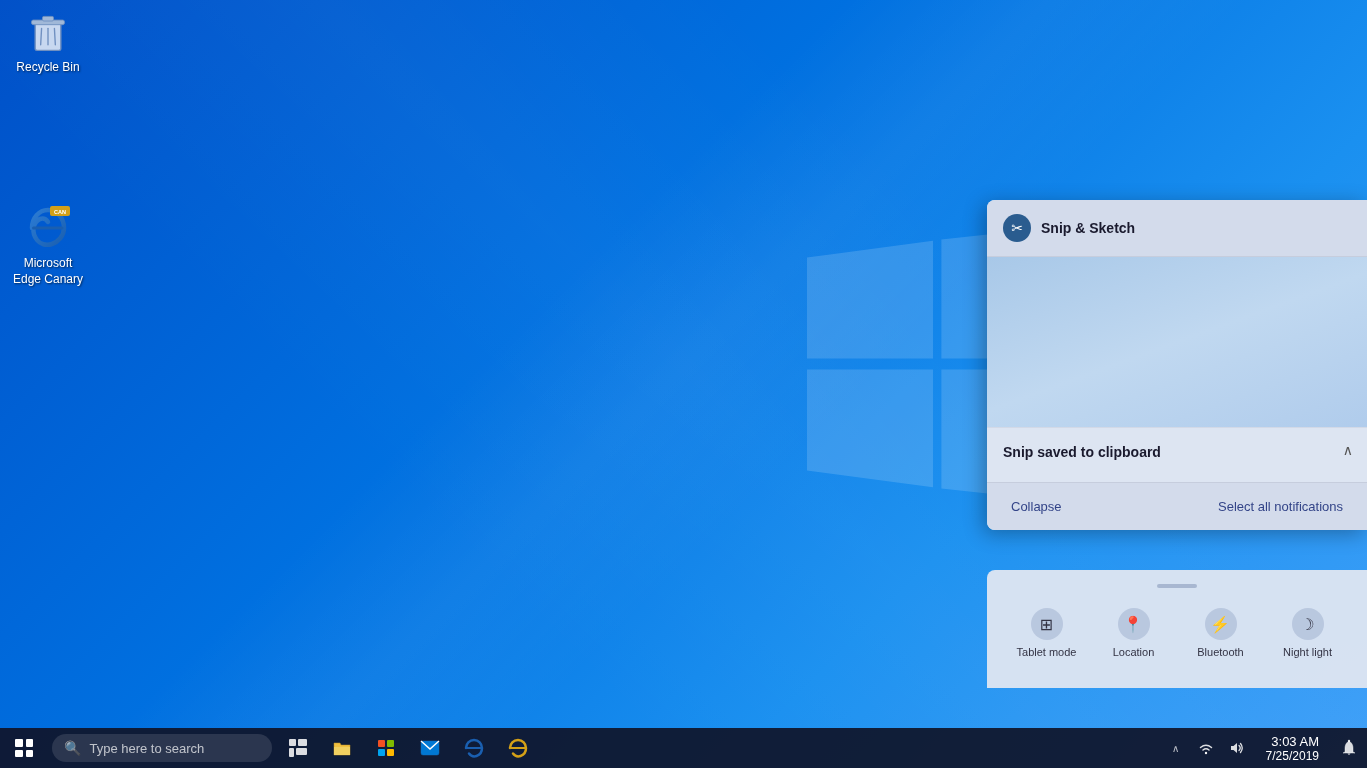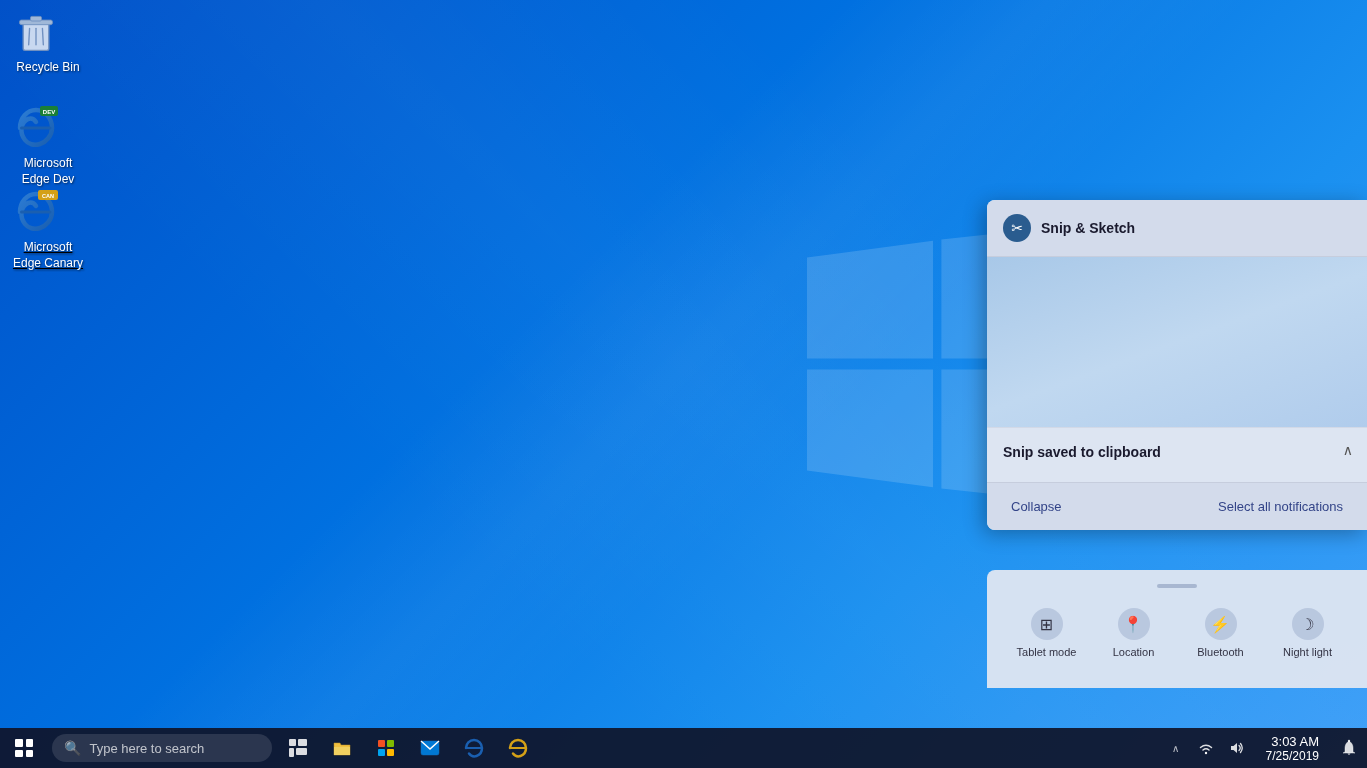--- a/index.html
+++ b/index.html
@@ -17,20 +17,21 @@
       width: 100%;
       height: 728px;
       position: relative;
     }
 
     
     .desktop-icon {
       position: absolute;
       display: flex;
       flex-direction: column;
+      align-items: center;
       width: 80px;
       cursor: pointer;
       padding: 4px;
       border-radius: 4px;
     }
     .desktop-icon .icon-img {
       width: 48px;
       height: 48px;
       display: flex;
       align-items: center;
@@ -380,40 +381,22 @@
         <rect x="6" y="11" width="36" height="5" rx="2" fill="#a0b8d8" stroke="#7090c0" stroke-width="1"></rect>
         <rect x="18" y="7" width="12" height="5" rx="1.5" fill="#a0b8d8" stroke="#7090c0" stroke-width="1"></rect>
         <line x1="17" y1="20" x2="16" y2="38" stroke="#7090c0" stroke-width="1.5" stroke-linecap="round"></line>
         <line x1="24" y1="20" x2="24" y2="38" stroke="#7090c0" stroke-width="1.5" stroke-linecap="round"></line>
         <line x1="31" y1="20" x2="32" y2="38" stroke="#7090c0" stroke-width="1.5" stroke-linecap="round"></line>
       </svg>
     </div>
     <span class="icon-label">Recycle Bin</span>
   </div>
 
-  <div class="desktop-icon" style="left:8px; top:100px;">
-    <div class="icon-img">
-      <svg viewBox="0 0 48 48" xmlns="http://www.w3.org/2000/svg">
-        <defs>
-          <linearGradient id="eg1" x1="0%" y1="0%" x2="100%" y2="100%">
-            <stop offset="0%" style="stop-color:#2c7cd4"></stop>
-            <stop offset="100%" style="stop-color:#1a5fb0"></stop>
-          </linearGradient>
-        </defs>
-        <path d="M8,24 C8,14 15,6 24,6 C33,6 40,14 40,24 C40,32 34,38 28,40 C22,42 16,40 13,36 C10,32 9,28 9.5,24 C10,20 13,16 16,15 C19,14 22,15 24,18" fill="none" stroke="url(#eg1)" stroke-width="4.5" stroke-linecap="round"></path>
-        <path d="M9.5,24 C15,24 38,24 38,24" fill="none" stroke="#1a5fb0" stroke-width="3" stroke-linecap="round"></path>
-
-        <rect x="28" y="2" width="18" height="10" rx="2" fill="#1a7f37"></rect>
-        <text x="37" y="10" font-size="6" fill="white" text-anchor="middle" font-family="Arial" font-weight="bold">DEV</text>
-      </svg>
-    </div>
-    <span class="icon-label">Microsoft Edge Dev</span>
-  </div>
-
-  <div class="desktop-icon" style="left:8px; top:184px;text-decoration:underline;">
+
+  <div class="desktop-icon" style="left:8px; top:200px;">
     <div class="icon-img">
       <svg viewBox="0 0 48 48" xmlns="http://www.w3.org/2000/svg">
         <defs>
           <linearGradient id="eg2" x1="0%" y1="0%" x2="100%" y2="100%">
             <stop offset="0%" style="stop-color:#2c7cd4"></stop>
             <stop offset="100%" style="stop-color:#1a5fb0"></stop>
           </linearGradient>
         </defs>
         <path d="M8,24 C8,14 15,6 24,6 C33,6 40,14 40,24 C40,32 34,38 28,40 C22,42 16,40 13,36 C10,32 9,28 9.5,24 C10,20 13,16 16,15 C19,14 22,15 24,18" fill="none" stroke="url(#eg2)" stroke-width="4.5" stroke-linecap="round"></path>
         <path d="M9.5,24 C15,24 38,24 38,24" fill="none" stroke="#1a5fb0" stroke-width="3" stroke-linecap="round"></path>

